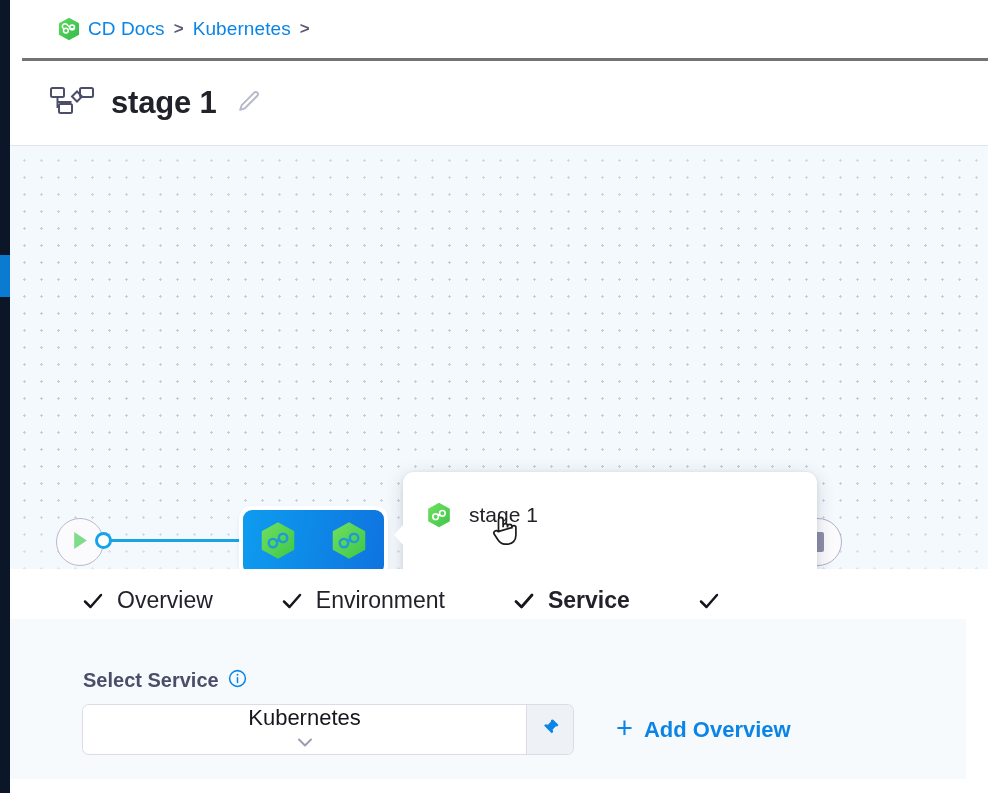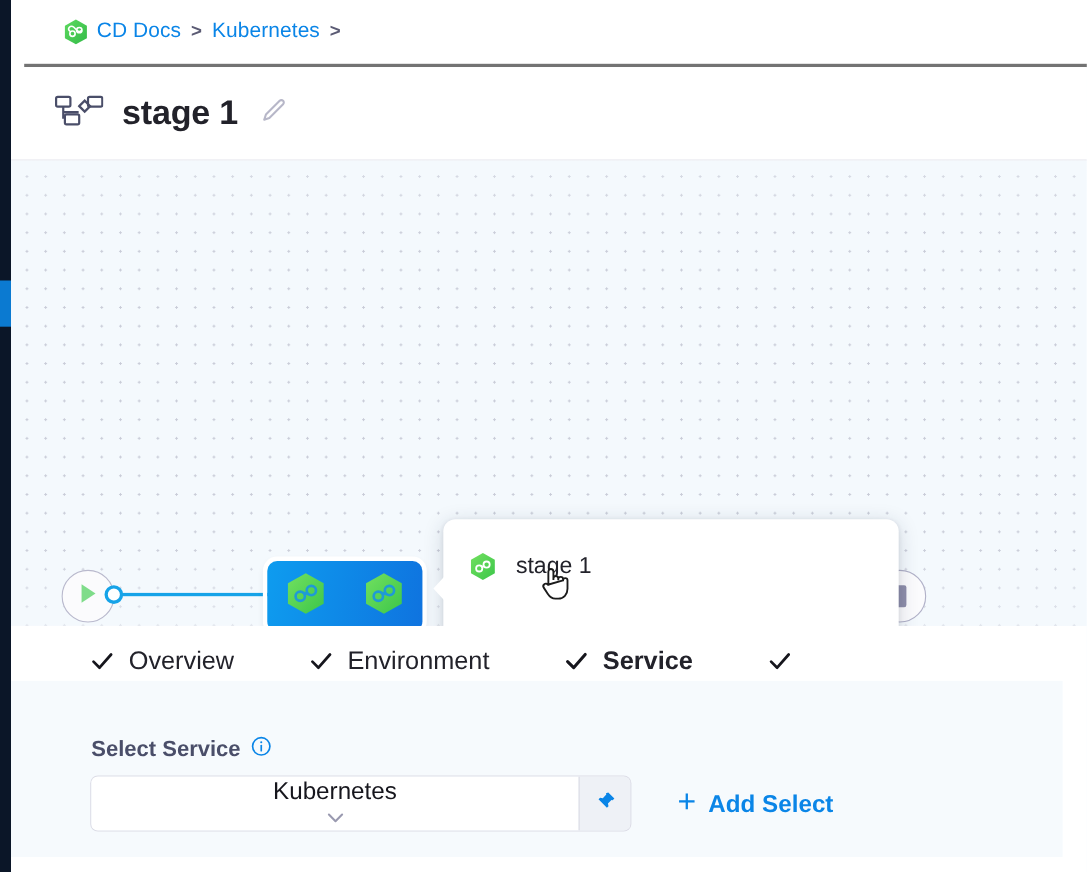--- a/index.html
+++ b/index.html
@@ -491,16 +491,16 @@
         <span>
           <svg viewBox="0 0 22 22" width="21" height="21" fill="#0a85e7">
             <path d="M13.6 2.6 19.4 8.4l-1.6 1.6-1.2-.3-3.3 3.3.5 2.6-1.5 1.5-4-4-4.4 4.5 4.4-4.6-4-4 1.5-1.5 2.6.5L11.7 4.4l-.3-1.2z"></path>
           </svg>
         </span>
       </div>
     </div>
 
     <div id="add-service-button">
       <span id="add-service-plus">+</span>
-      <span>Add Select</span>
+      <span>Add Overview</span>
     </div>
   </div>
 </div>
 
 </body></html>

